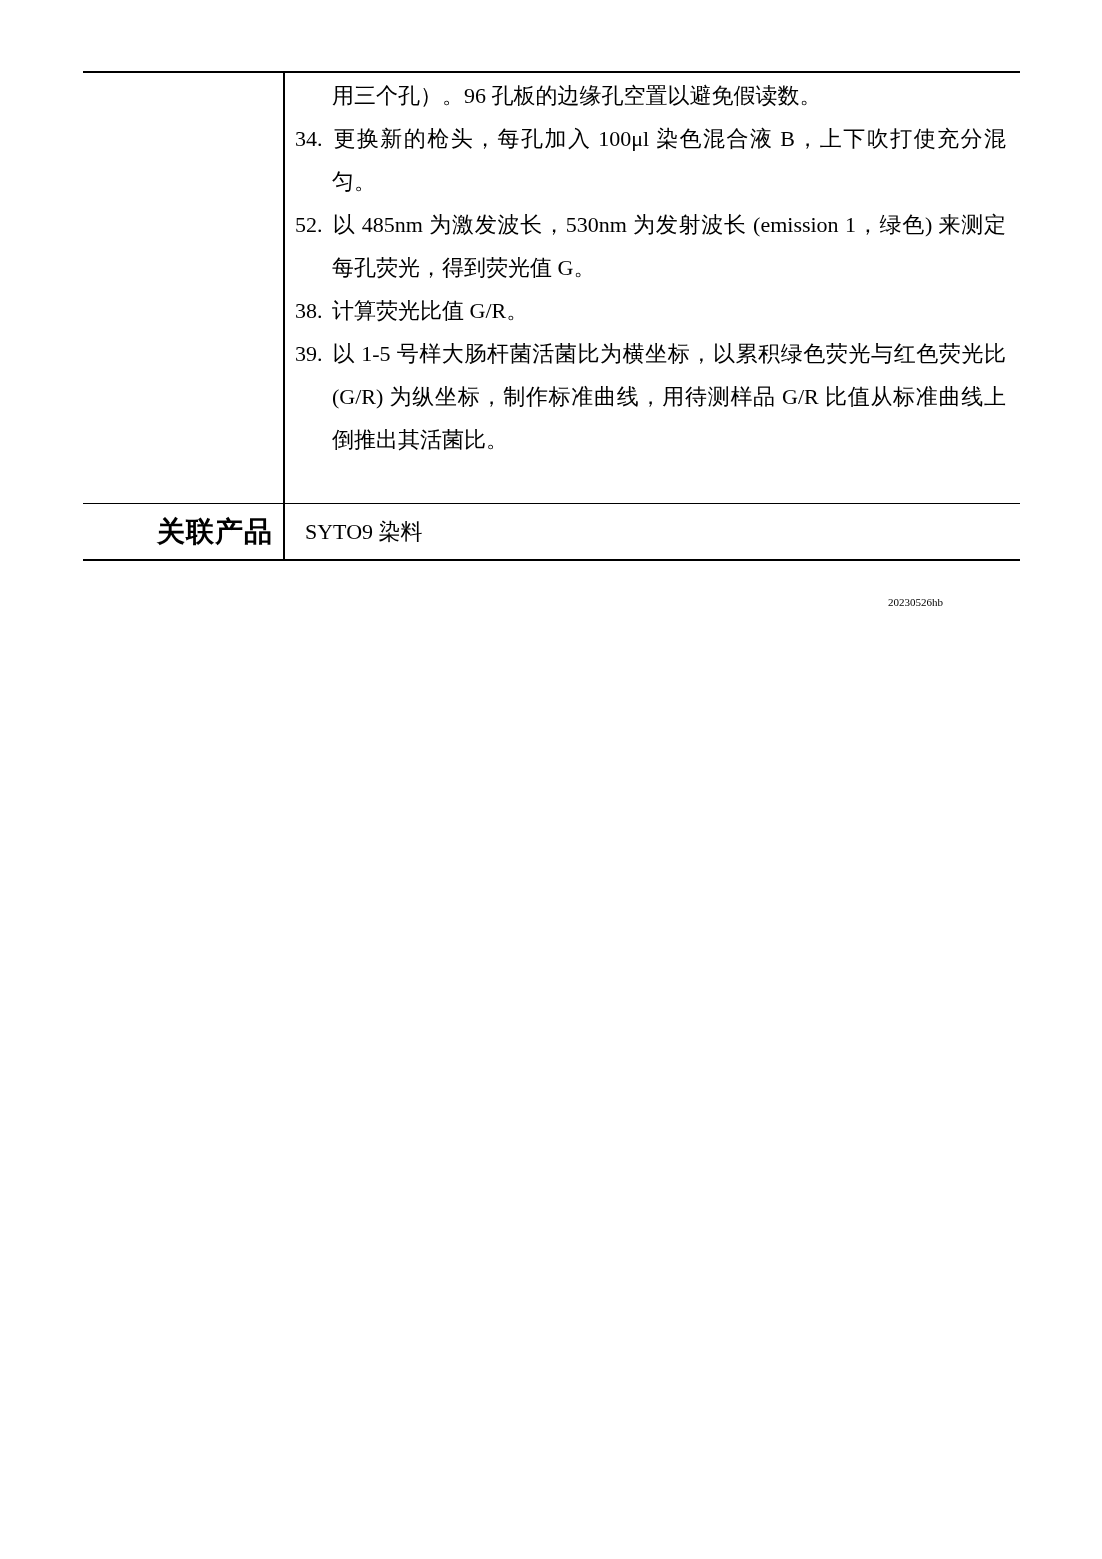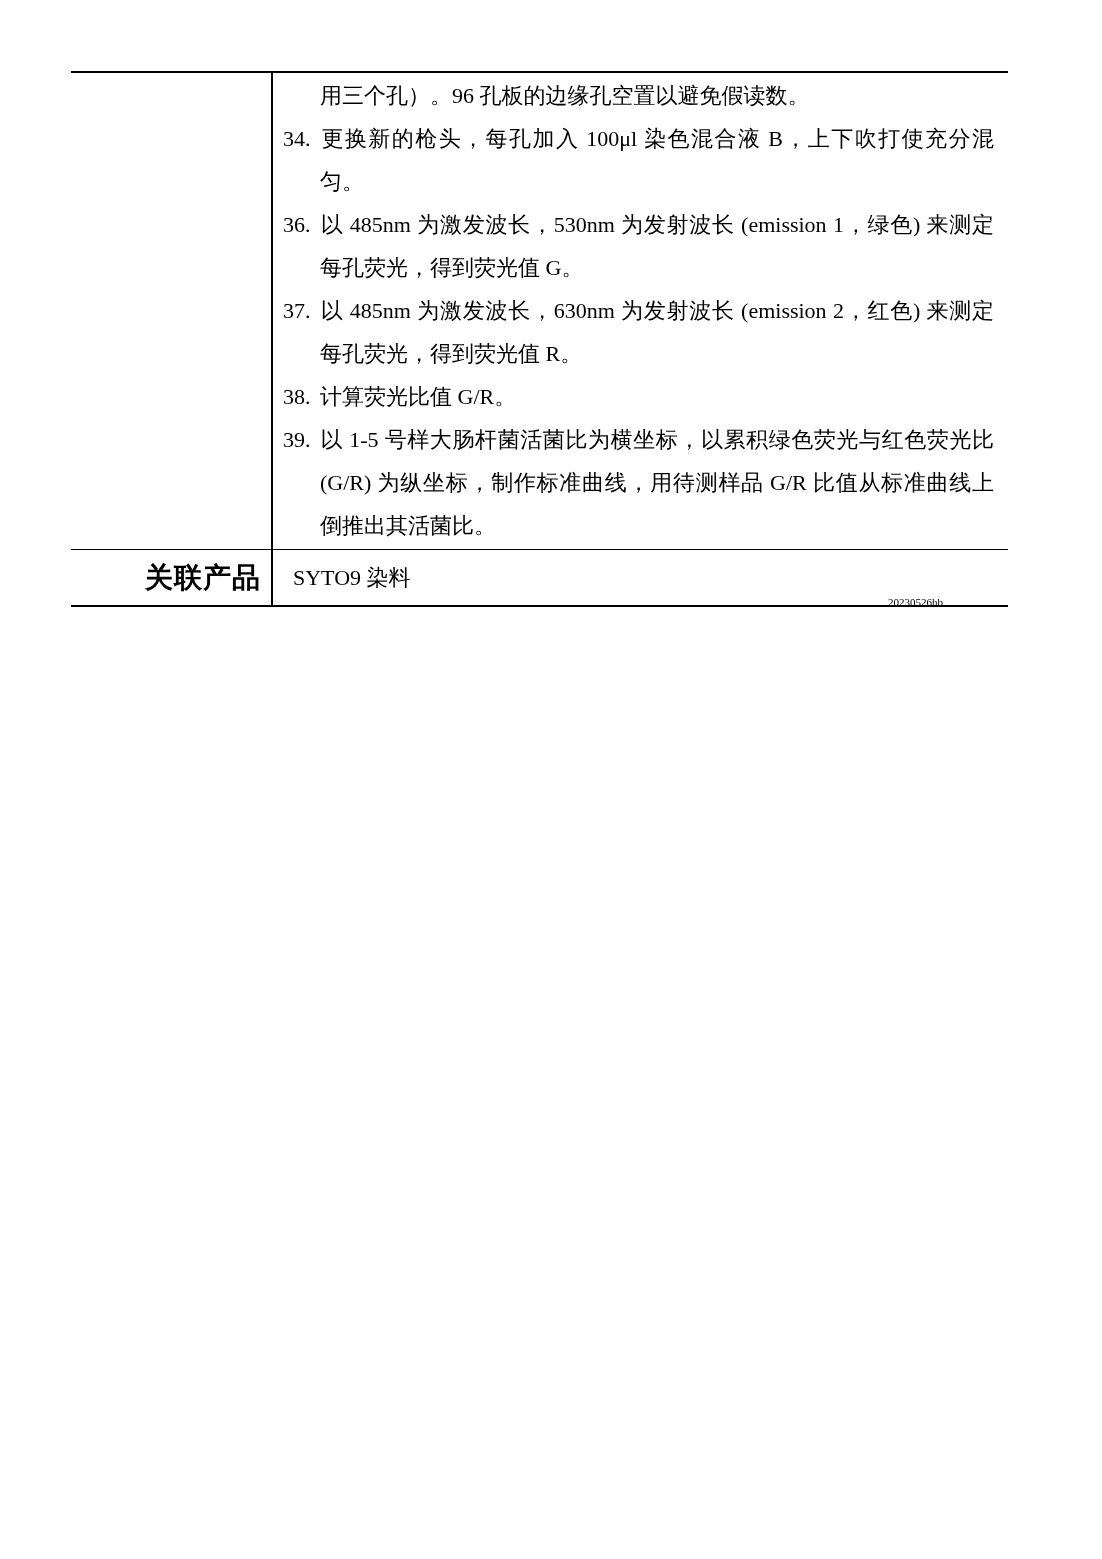--- a/index.html
+++ b/index.html
@@ -11,21 +11,21 @@
     position: relative;
     width: 1102px;
     height: 1559px;
     background: #ffffff;
     color: #000000;
     font-family: "Liberation Serif", "DejaVu Serif", serif;
     overflow: hidden;
   }
   .doc-table {
     position: absolute;
-    left: 71px;
+    left: 83px;
     top: 71px;
     width: 937px;
     border-top: 2px solid #000000;
     border-bottom: 2px solid #000000;
   }
   .row {
     display: flex;
     align-items: stretch;
   }
   .row-steps {
@@ -104,26 +104,23 @@
         <div class="step">
           <span class="num"></span><span class="txt">用三个孔）。96 孔板的边缘孔空置以避免假读数。</span>
         </div>
 
         <div class="step">
           <span class="num">34.</span><span class="txt">更换新的枪头，每孔加入 100μl 染色混合液 B，上下吹打使充分混匀。</span>
         </div>
 
 
         <div class="step">
-          <span class="num">36.</span><span class="txt">以 485nm 为激发波长，530nm 为发射波长 (emission 1，绿色) 来测定每孔荧光，得到荧光值 G。</span>
+          <span class="num">52.</span><span class="txt">以 485nm 为激发波长，530nm 为发射波长 (emission 1，绿色) 来测定每孔荧光，得到荧光值 G。</span>
         </div>
 
-        <div class="step">
-          <span class="num">37.</span><span class="txt">以 485nm 为激发波长，630nm 为发射波长 (emission 2，红色) 来测定每孔荧光，得到荧光值 R。</span>
-        </div>
 
         <div class="step">
           <span class="num">38.</span><span class="txt">计算荧光比值 G/R。</span>
         </div>
 
         <div class="step">
           <span class="num">39.</span><span class="txt">以 1-5 号样大肠杆菌活菌比为横坐标，以累积绿色荧光与红色荧光比 (G/R) 为纵坐标，制作标准曲线，用待测样品 G/R 比值从标准曲线上倒推出其活菌比。</span>
         </div>
 
       </div>

